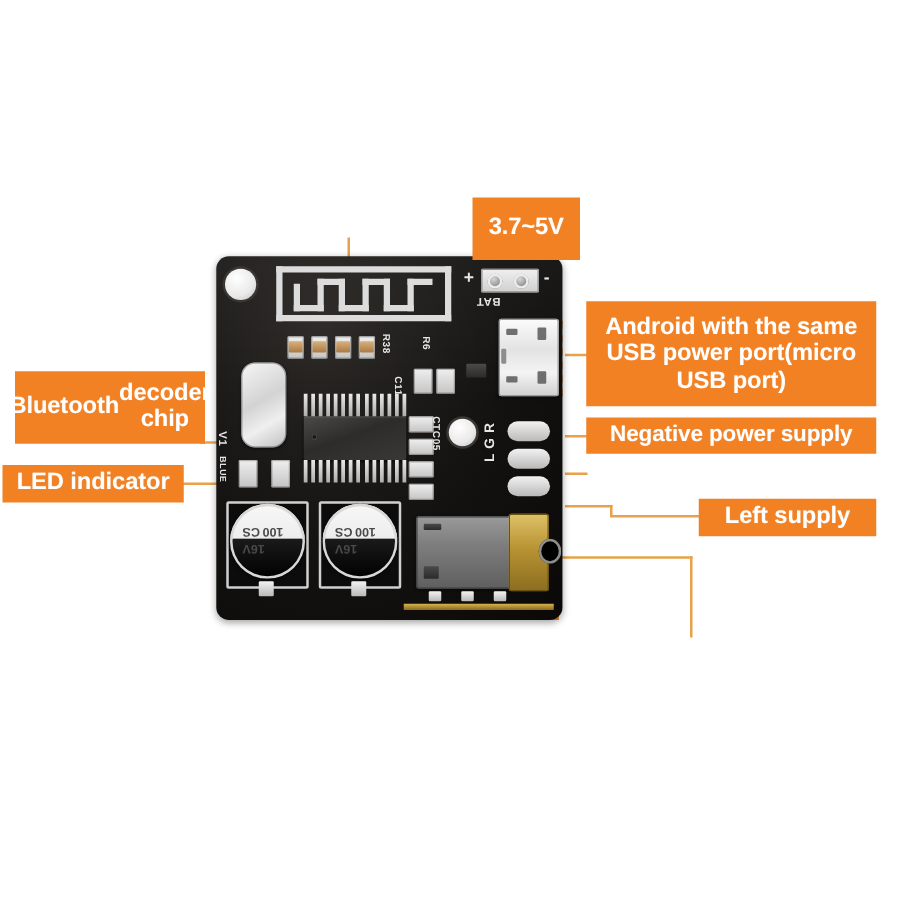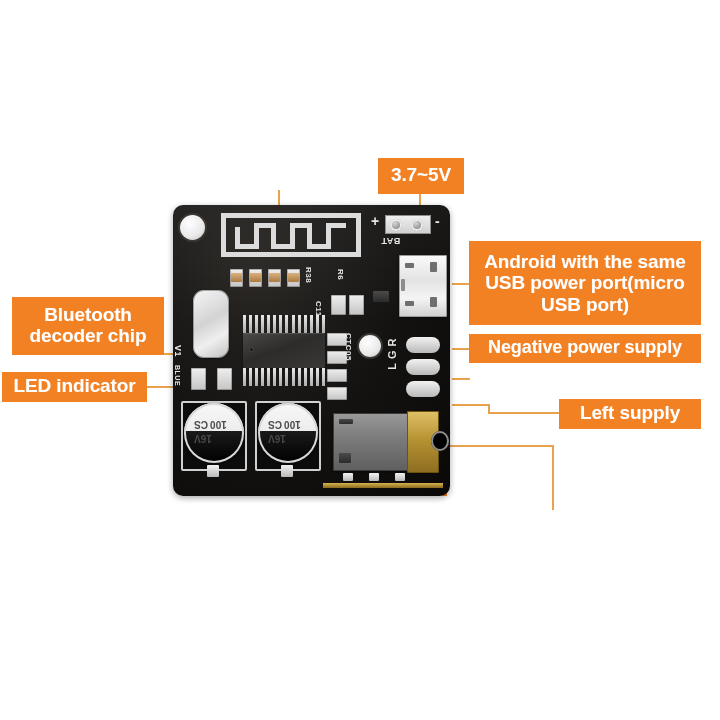--- a/index.html
+++ b/index.html
@@ -310,30 +310,30 @@
     <div class="b pad" style="left:170px;top:268px;width:10px;height:8px;"></div>
     <div class="b pad" style="left:196px;top:268px;width:10px;height:8px;"></div>
     <div class="b pad" style="left:222px;top:268px;width:10px;height:8px;"></div>
     <div class="b smd-dark" style="left:166px;top:214px;width:14px;height:5px;"></div>
     <div class="b smd-dark" style="left:166px;top:248px;width:12px;height:10px;"></div>
 
     <div class="b padgold" style="left:150px;top:278px;width:120px;height:5px;"></div>
   </div>
 
 
-  <div class="label" style="left:378px;top:158px;width:86px;height:36px;font-size:19px;">3.7~5V</div>
+  <div class="label" style="left:378px;top:158px;width:86px;height:50px;font-size:19px;">3.7~5V</div>
 
   <div class="label" style="left:469px;top:334px;width:232px;height:29px;font-size:18px;">Negative power supply</div>
 
   <div class="label" style="left:469px;top:241px;width:232px;height:84px;font-size:19px;padding:4px 6px;">Android with the same USB power port(micro USB port)</div>
 
 
   <div class="label" style="left:559px;top:399px;width:142px;height:30px;font-size:19px;">Left supply</div>
 
 
-  <div class="label" style="left:12px;top:297px;width:152px;height:58px;font-size:19px;flex-direction:column;">
+  <div class="label" style="left:12px;top:297px;width:152px;height:58px;font-size:19px;flex-direction:row;">
     <span>Bluetooth</span>
     <span>decoder chip</span>
   </div>
 
   <div class="label" style="left:2px;top:372px;width:145px;height:30px;font-size:19px;">LED indicator</div>
 
 </div>
 
 </body></html>

